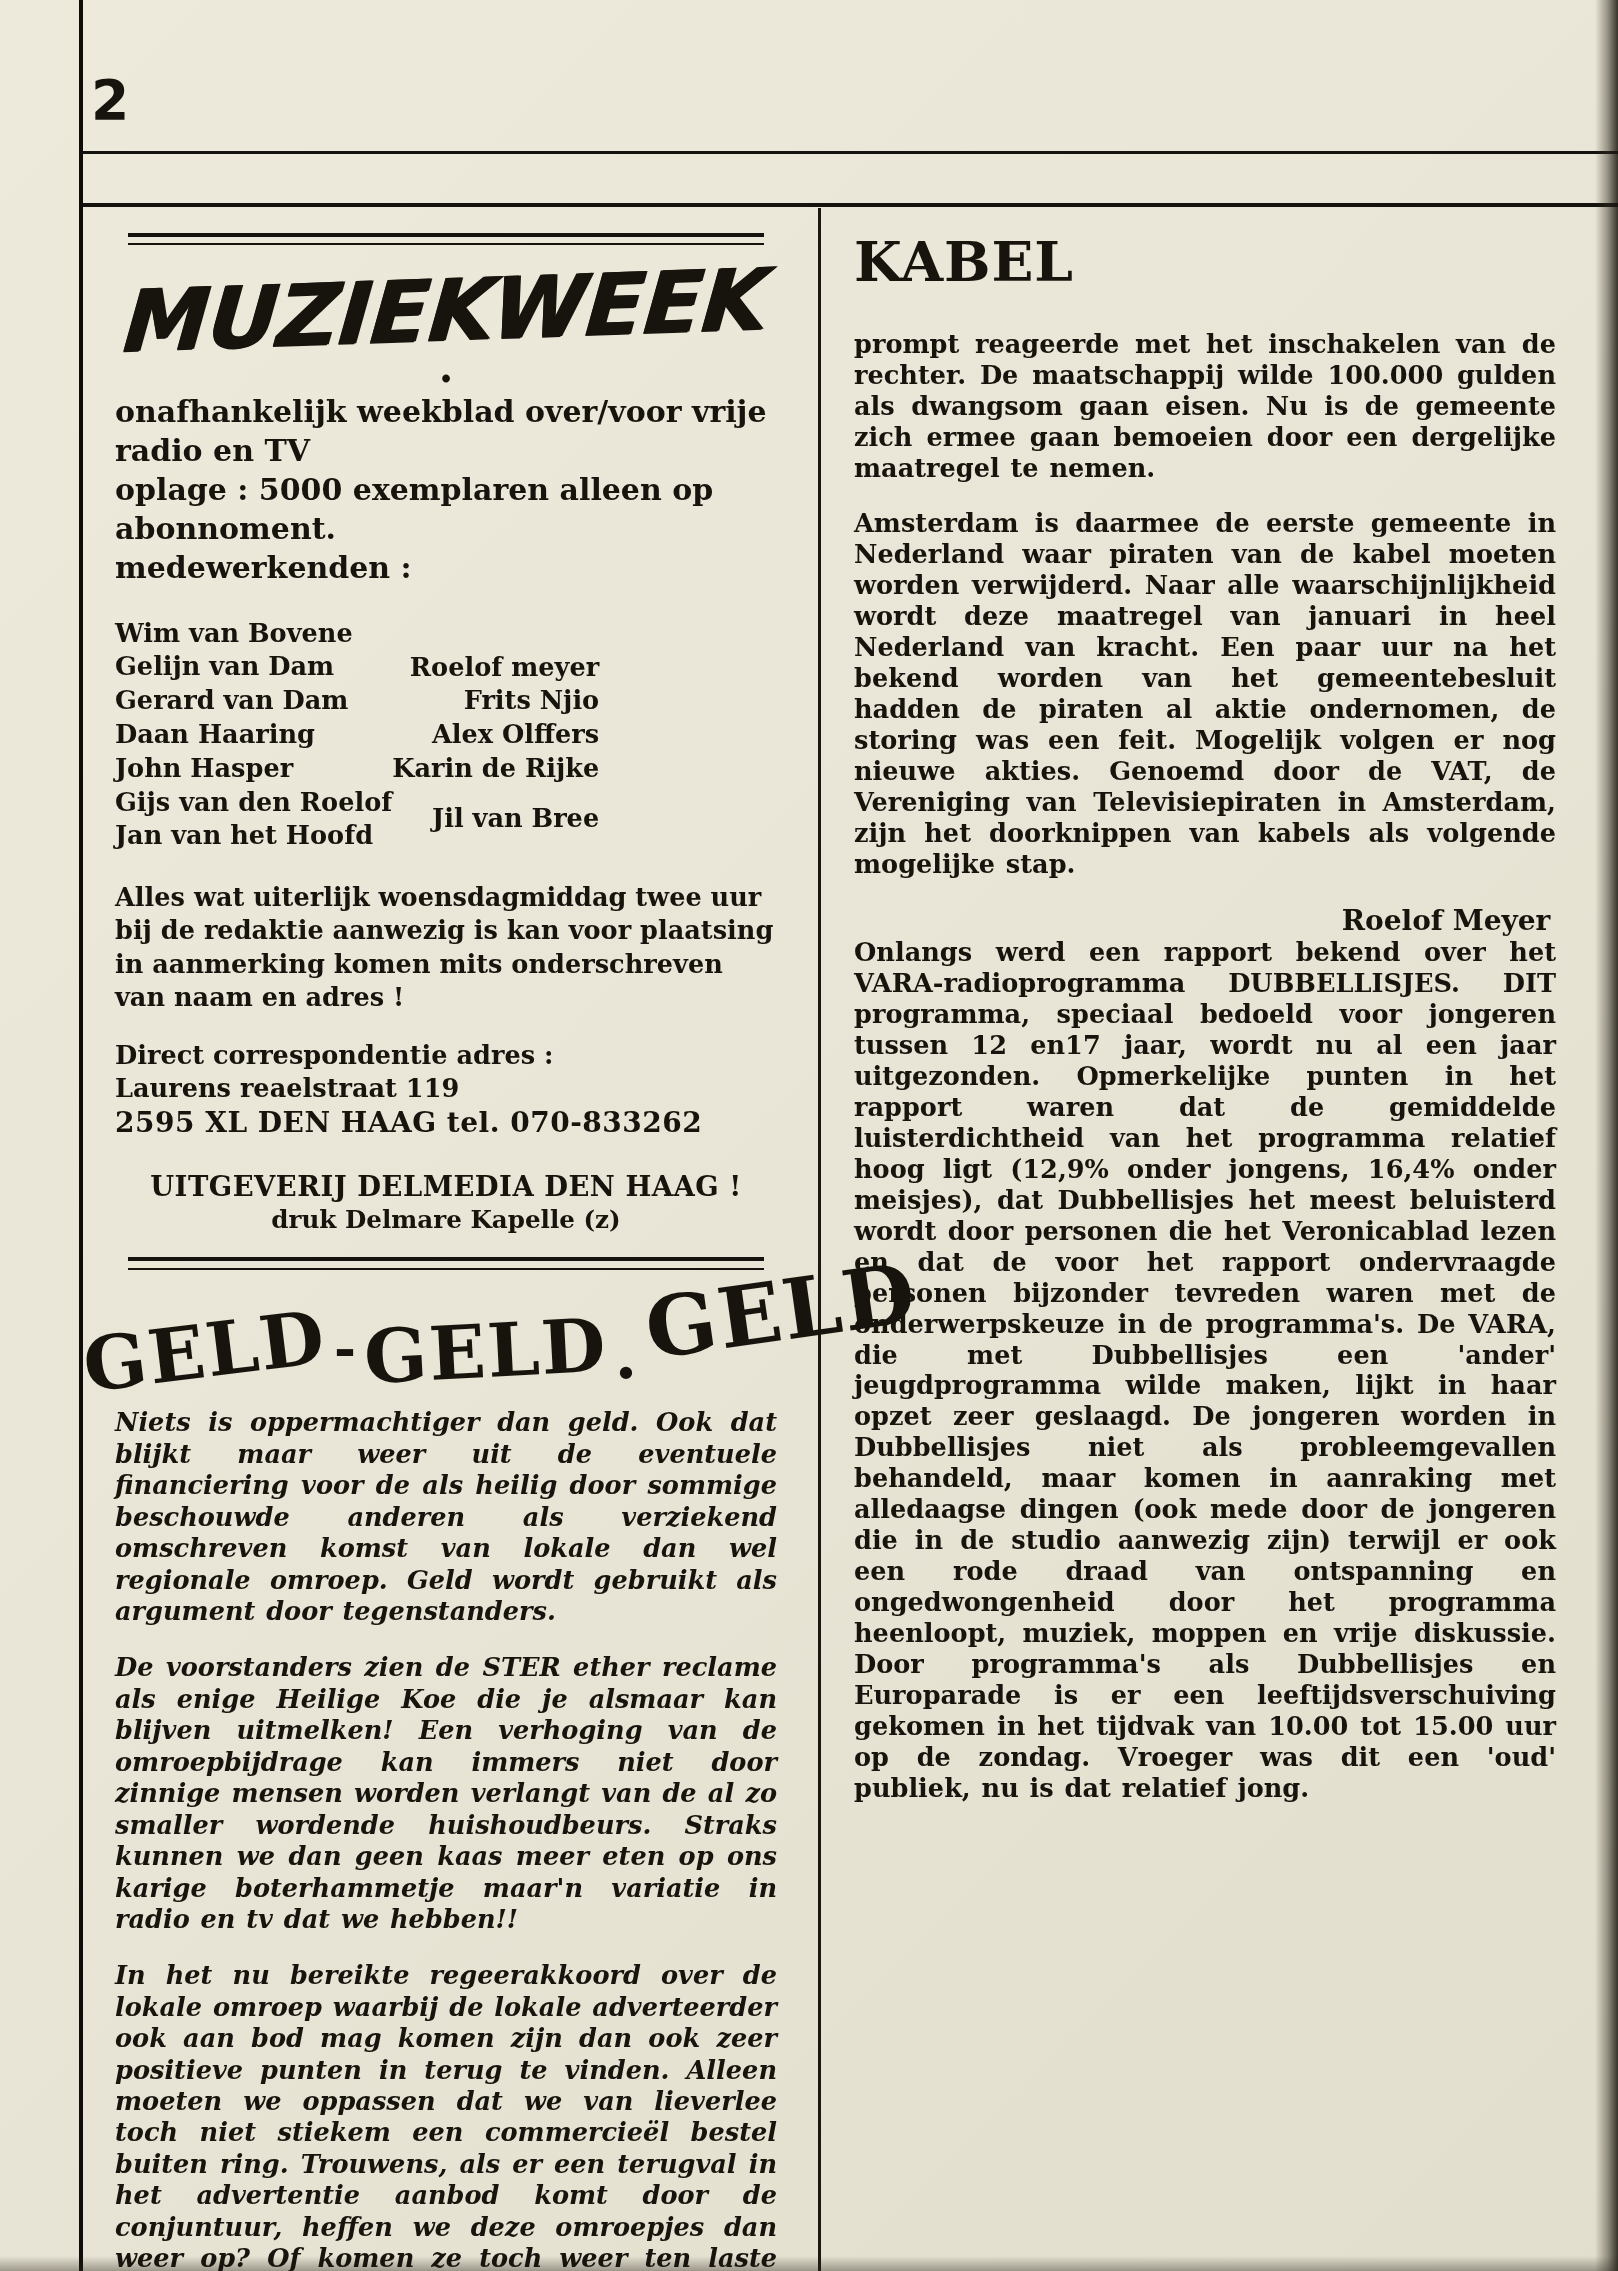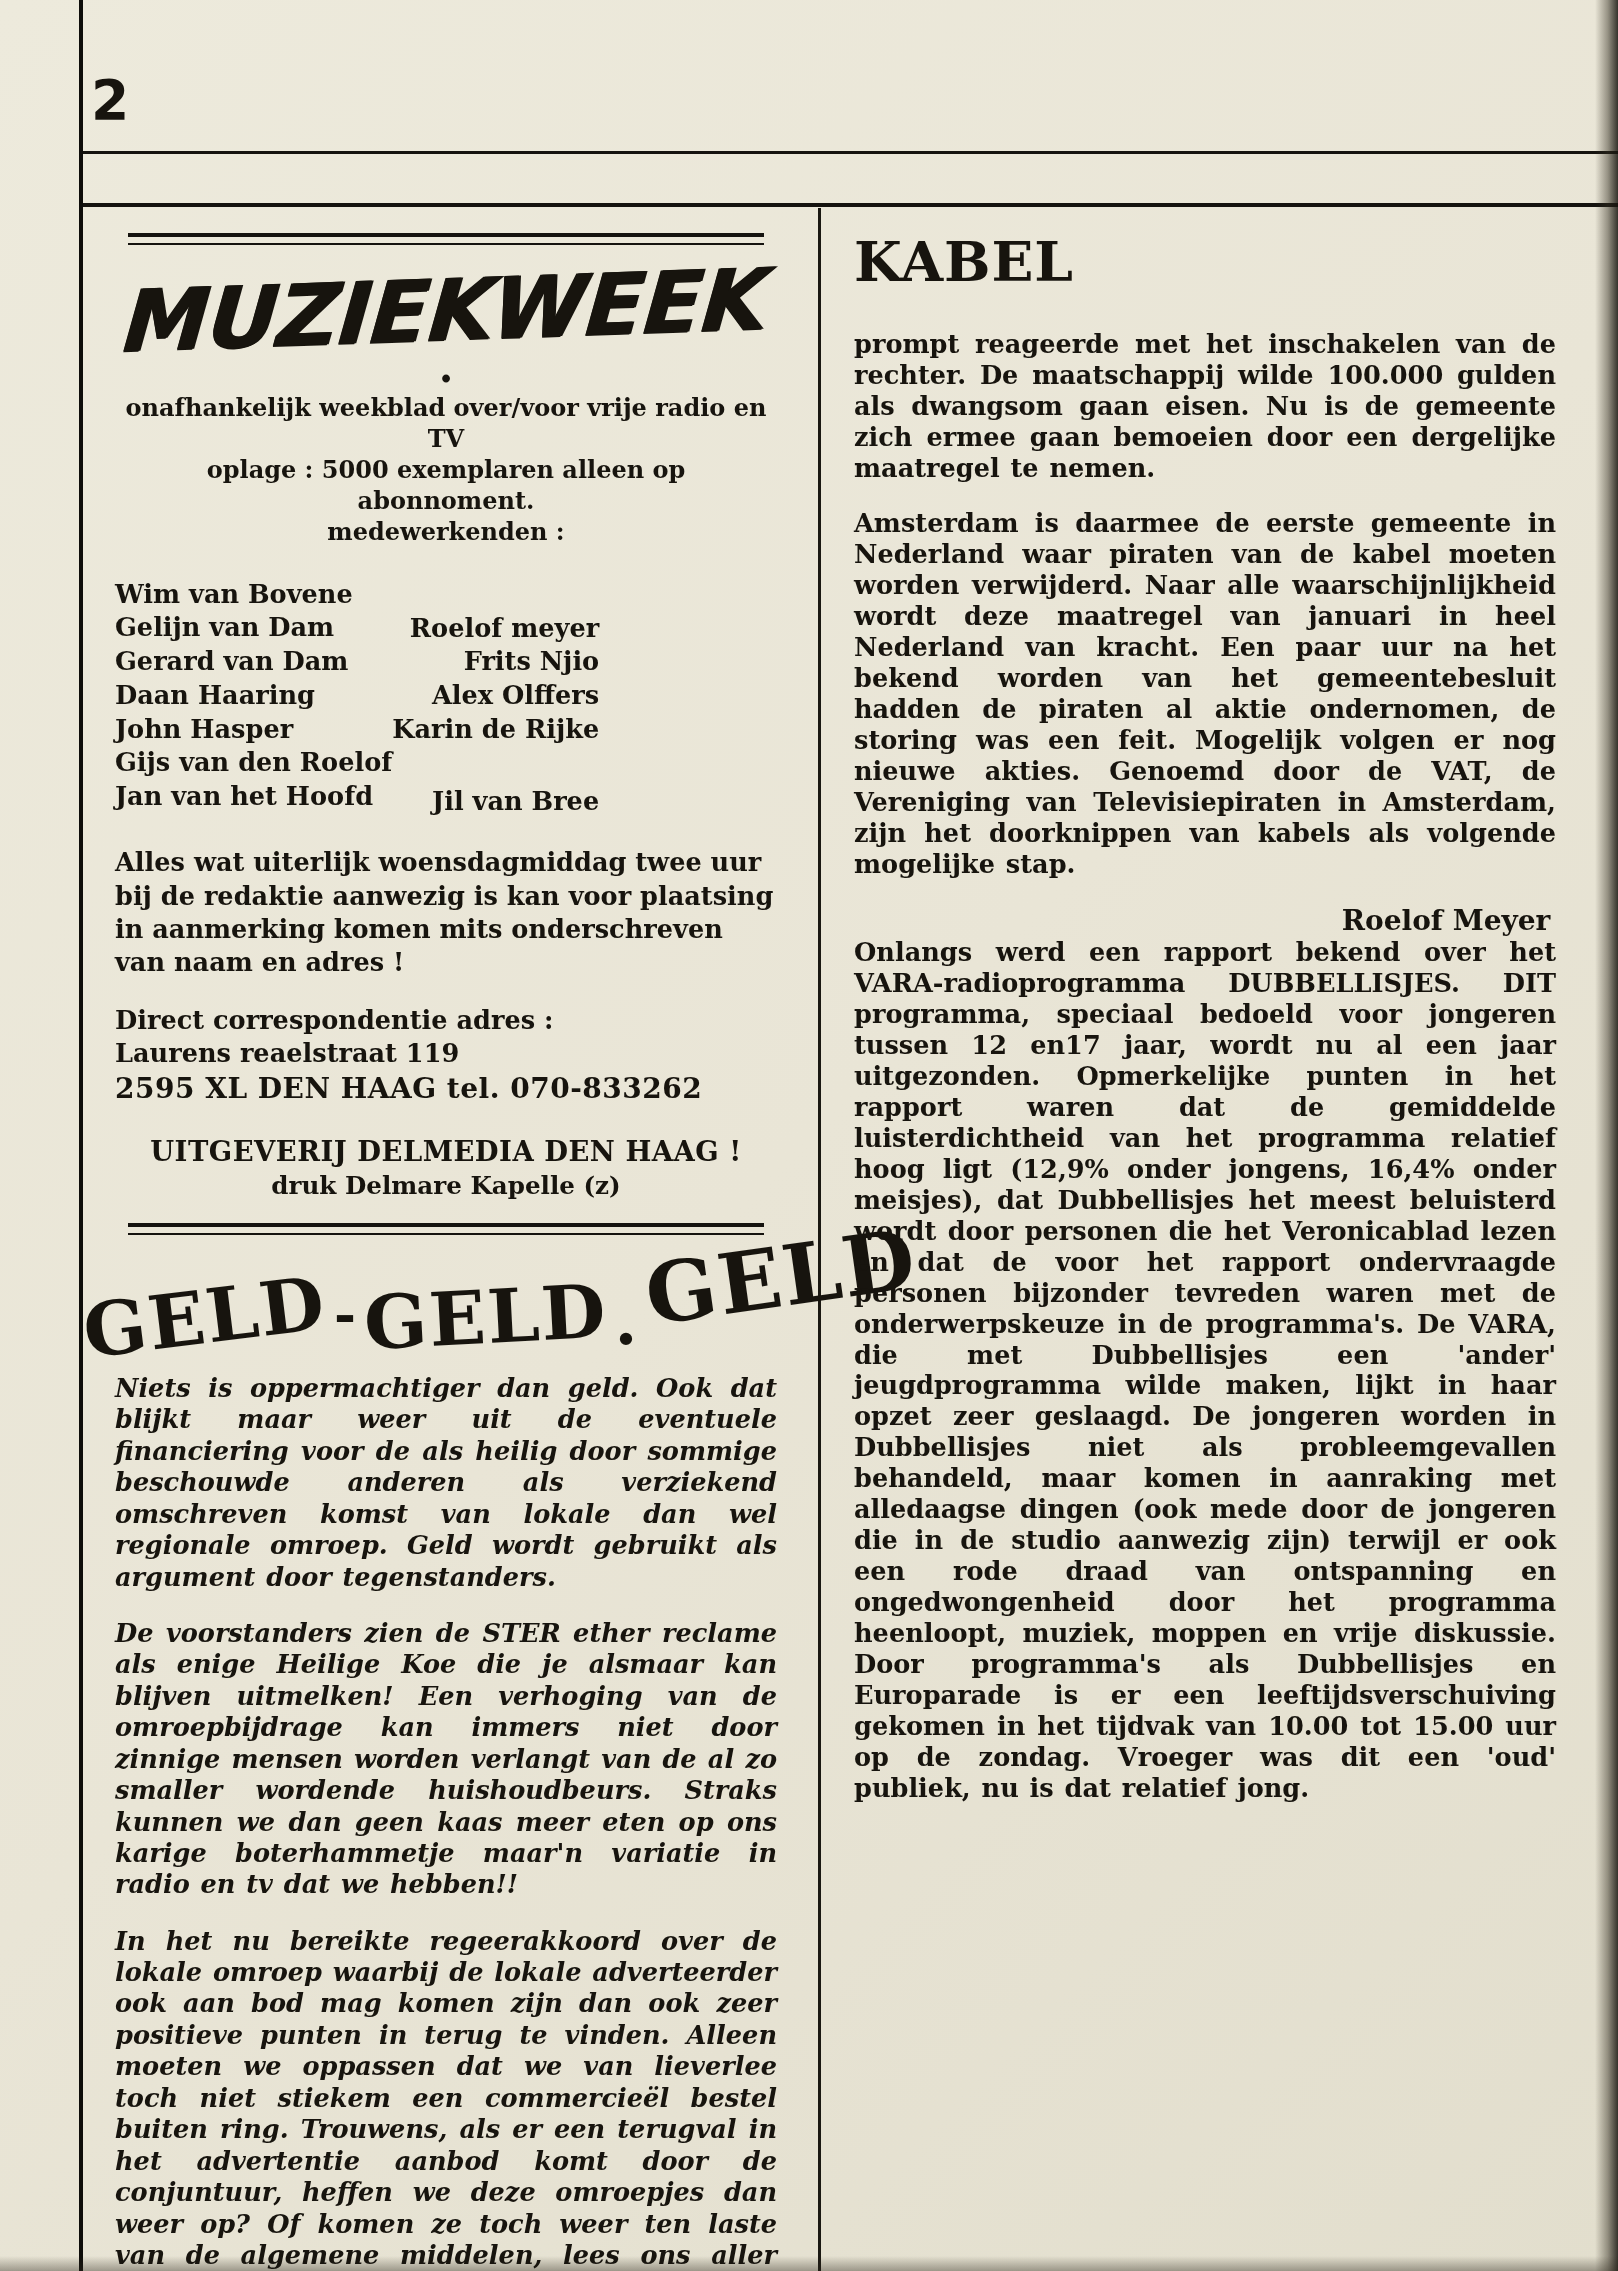--- a/index.html
+++ b/index.html
@@ -34,26 +34,26 @@
   .col-right { position: absolute; left: 854px; top: 233px; width: 702px; }
 
   .double-rule { border-top: 4.7px solid #15130f; border-bottom: 2.8px solid #15130f; height: 12.3px; width: 96%; margin: 0 auto; }
 
   
   .logo { font-family: "DejaVu Sans", "Liberation Sans", sans-serif; font-weight: bold; font-style: italic;
           font-size: 85px; line-height: 1.05; text-align: center; margin-top: 21px;
           transform: rotate(-2deg) skewX(-7deg); letter-spacing: 0px;
           text-shadow: 1.9px 0 0 #17140e, 0 0.9px 0 #17140e; }
   .logo-dot { text-align: center; font-size: 42px; font-weight: bold; line-height: 0.5; margin: 1.9px 0 13.2px; }
-  .tagline { text-align: center; font-weight: bold; font-size: 24px; line-height: 1.3; }
+  .tagline { text-align: left; font-weight: bold; font-size: 30px; line-height: 1.3; }
 
   .contributors { display: flex; justify-content: flex-start; margin-top: 30px;
                   font-size: 25.6px; font-weight: bold; line-height: 1.32; }
   .contrib-right { text-align: right; padding-top: 34px; }
-  .contrib-right .gap-above { margin-top: 38px; }
+  .contrib-right .gap-above { margin-top: 16px; }
 
   .notice { margin: 28px 0 0; font-size: 25.6px; font-weight: bold; line-height: 1.3; text-align: left; }
 
   .correspondence { margin-top: 24.6px; font-size: 25.6px; font-weight: bold; line-height: 1.3; }
   .addr-big { font-size: 28px; letter-spacing: 0.5px; }
 
   .publisher { margin-top: 28px; text-align: center; font-weight: bold; }
   .publisher-1 { font-size: 27.4px; letter-spacing: 0.5px; }
   .publisher-2 { font-size: 24.6px; margin-top: 3.8px; }
 

